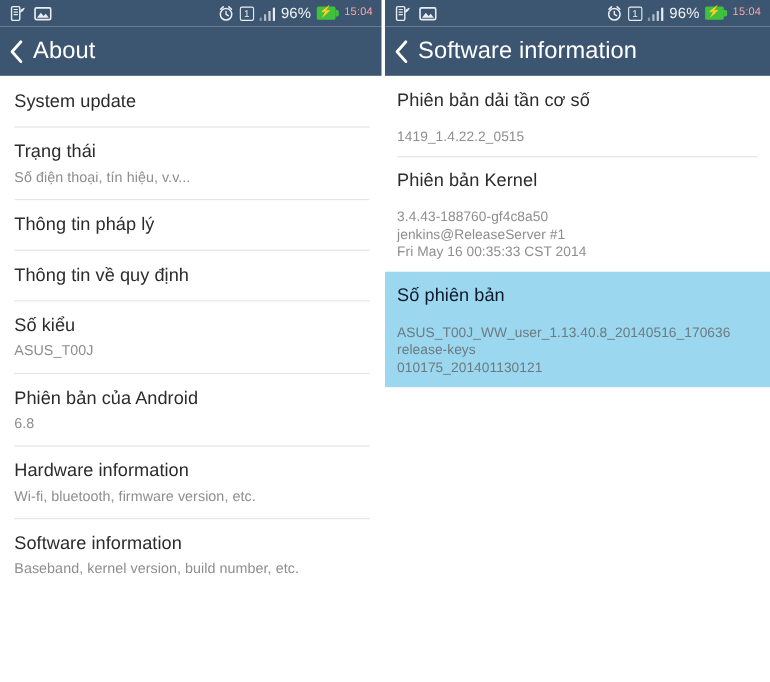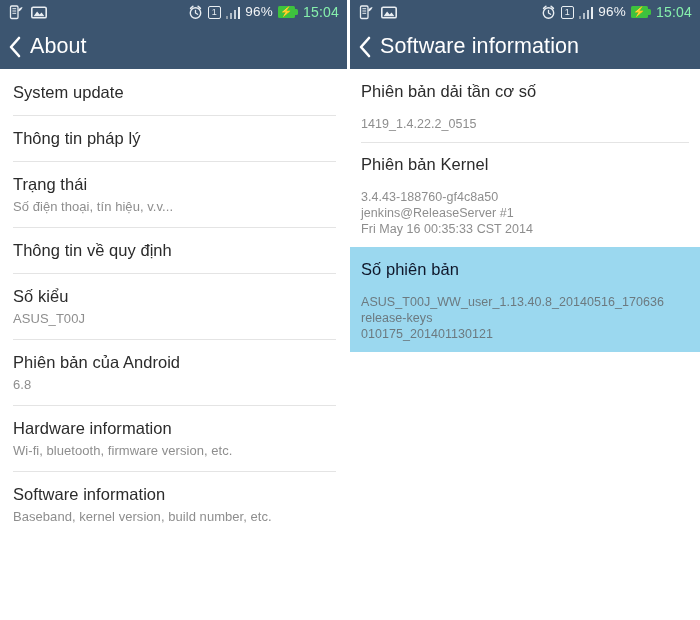--- a/index.html
+++ b/index.html
@@ -52,22 +52,22 @@
     align-items: center;
     gap: 5px;
   }
   .sb-text {
     font-size: 13.5px;
     color: #f2f4f6;
     letter-spacing: 0.2px;
     line-height: 1;
   }
   .sb-clock {
-    font-size: 14px;
-    color: #86efac;
+    font-size: 10px;
+    color: #fca5a5;
     letter-spacing: 0.2px;
     line-height: 1;
   }
   .icon-svg { display: block; }
 
   
   .signal {
     display: flex;
     align-items: flex-end;
     gap: 1.5px;
@@ -276,28 +276,28 @@
       <span class="ab-title">About</span>
     </div>
 
     <div class="list">
 
       <div class="row">
         <div class="row-title">System update</div>
       </div>
 
       <div class="row">
+        <div class="row-title">Trạng thái</div>
+        <div class="row-sub">
+          <span class="l">Số điện thoại, tín hiệu, v.v...</span>
+        </div>
+      </div>
+
+      <div class="row">
         <div class="row-title">Thông tin pháp lý</div>
-      </div>
-
-      <div class="row">
-        <div class="row-title">Trạng thái</div>
-        <div class="row-sub">
-          <span class="l">Số điện thoại, tín hiệu, v.v...</span>
-        </div>
       </div>
 
       <div class="row">
         <div class="row-title">Thông tin về quy định</div>
       </div>
 
       <div class="row">
         <div class="row-title">Số kiểu</div>
         <div class="row-sub">
           <span class="l">ASUS_T00J</span>

